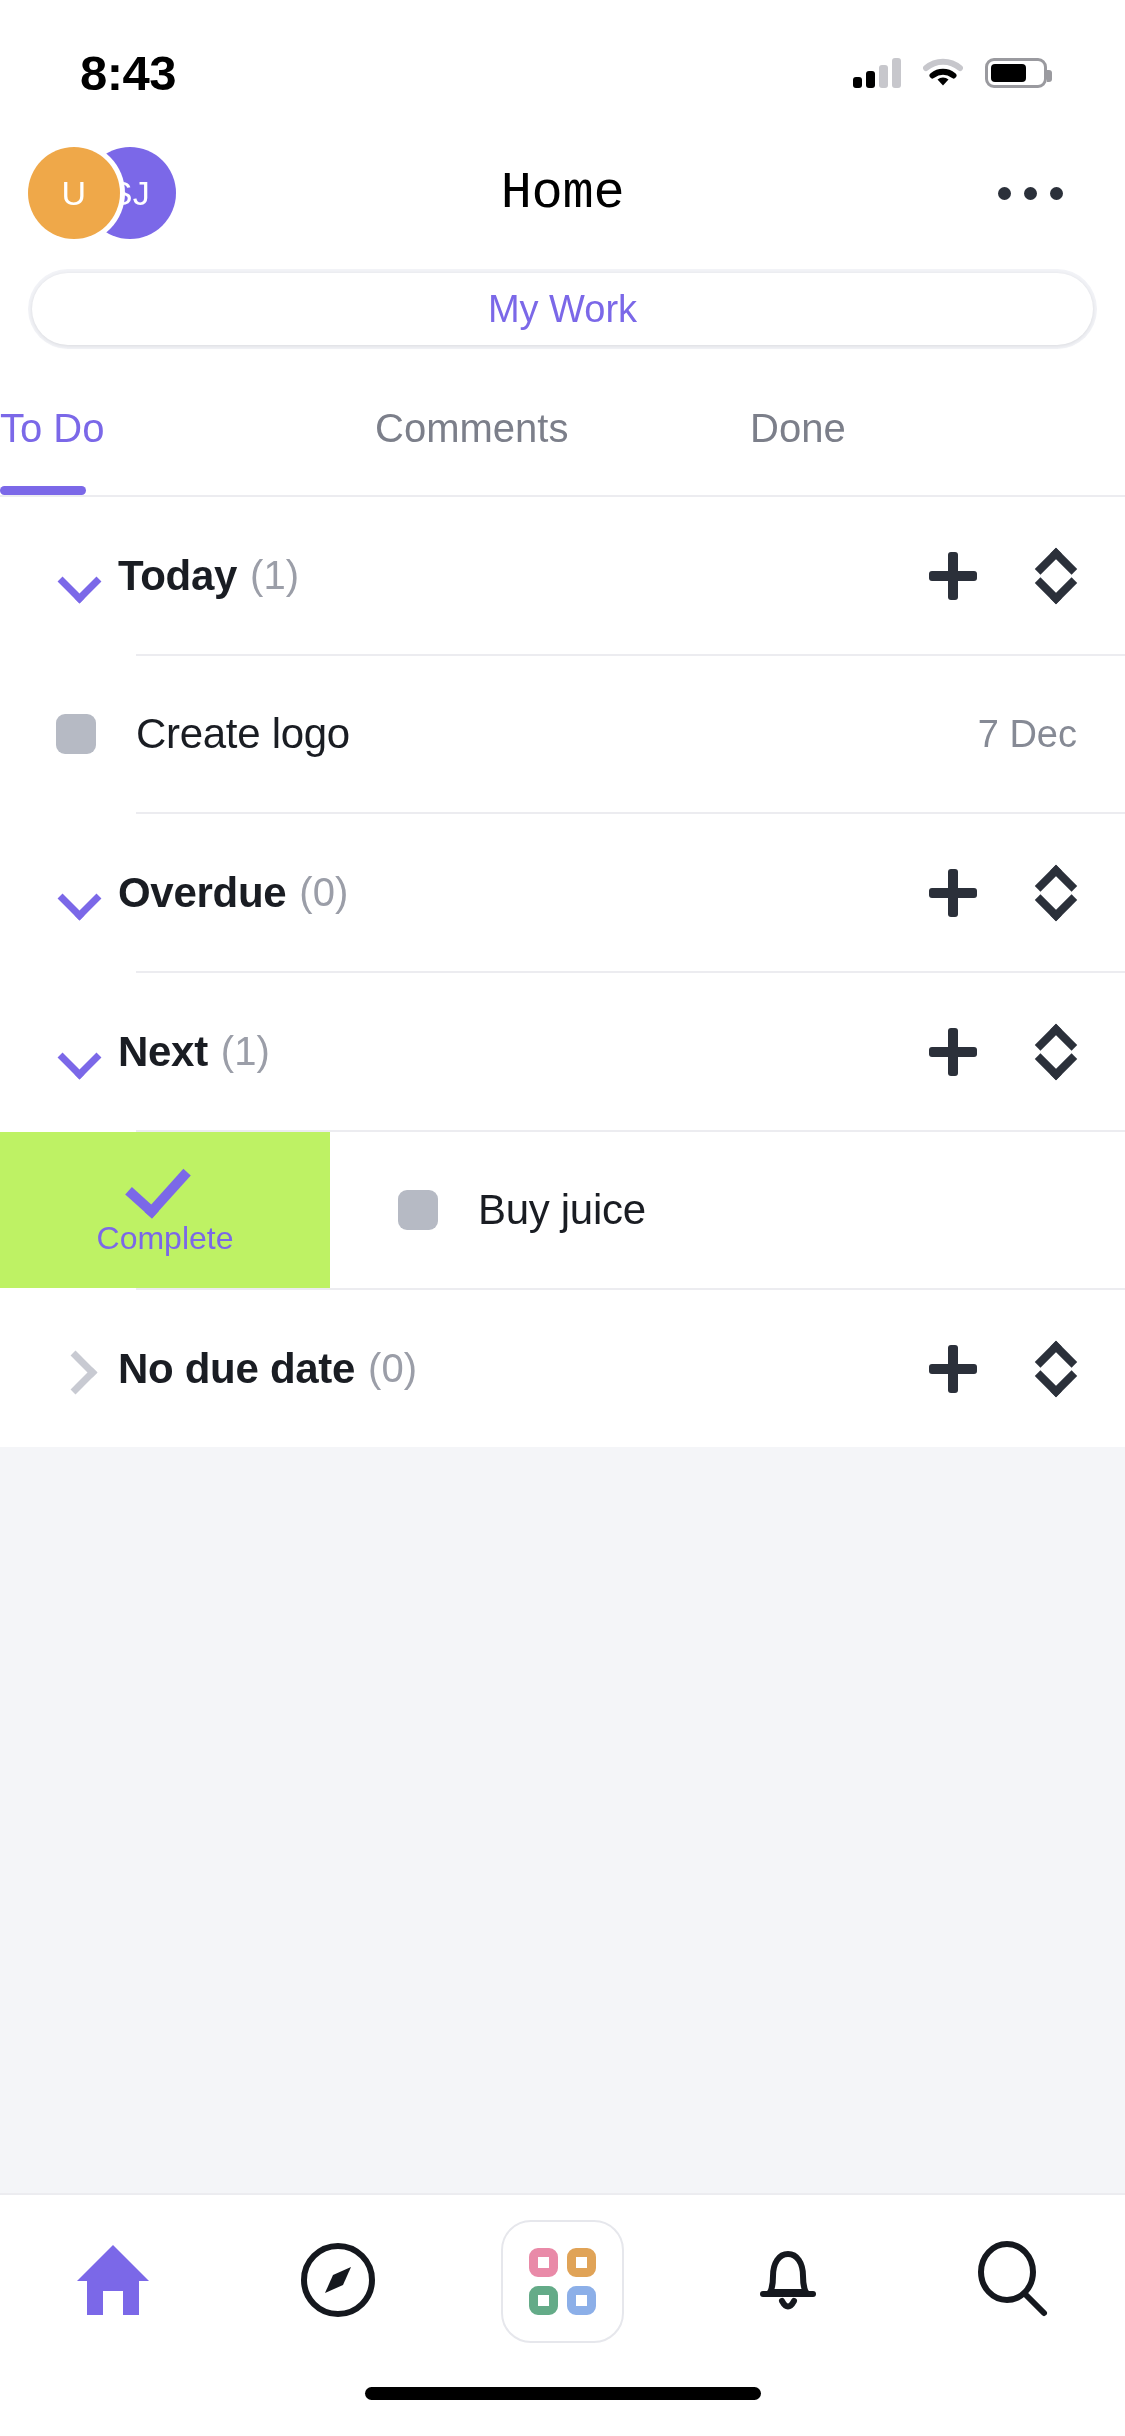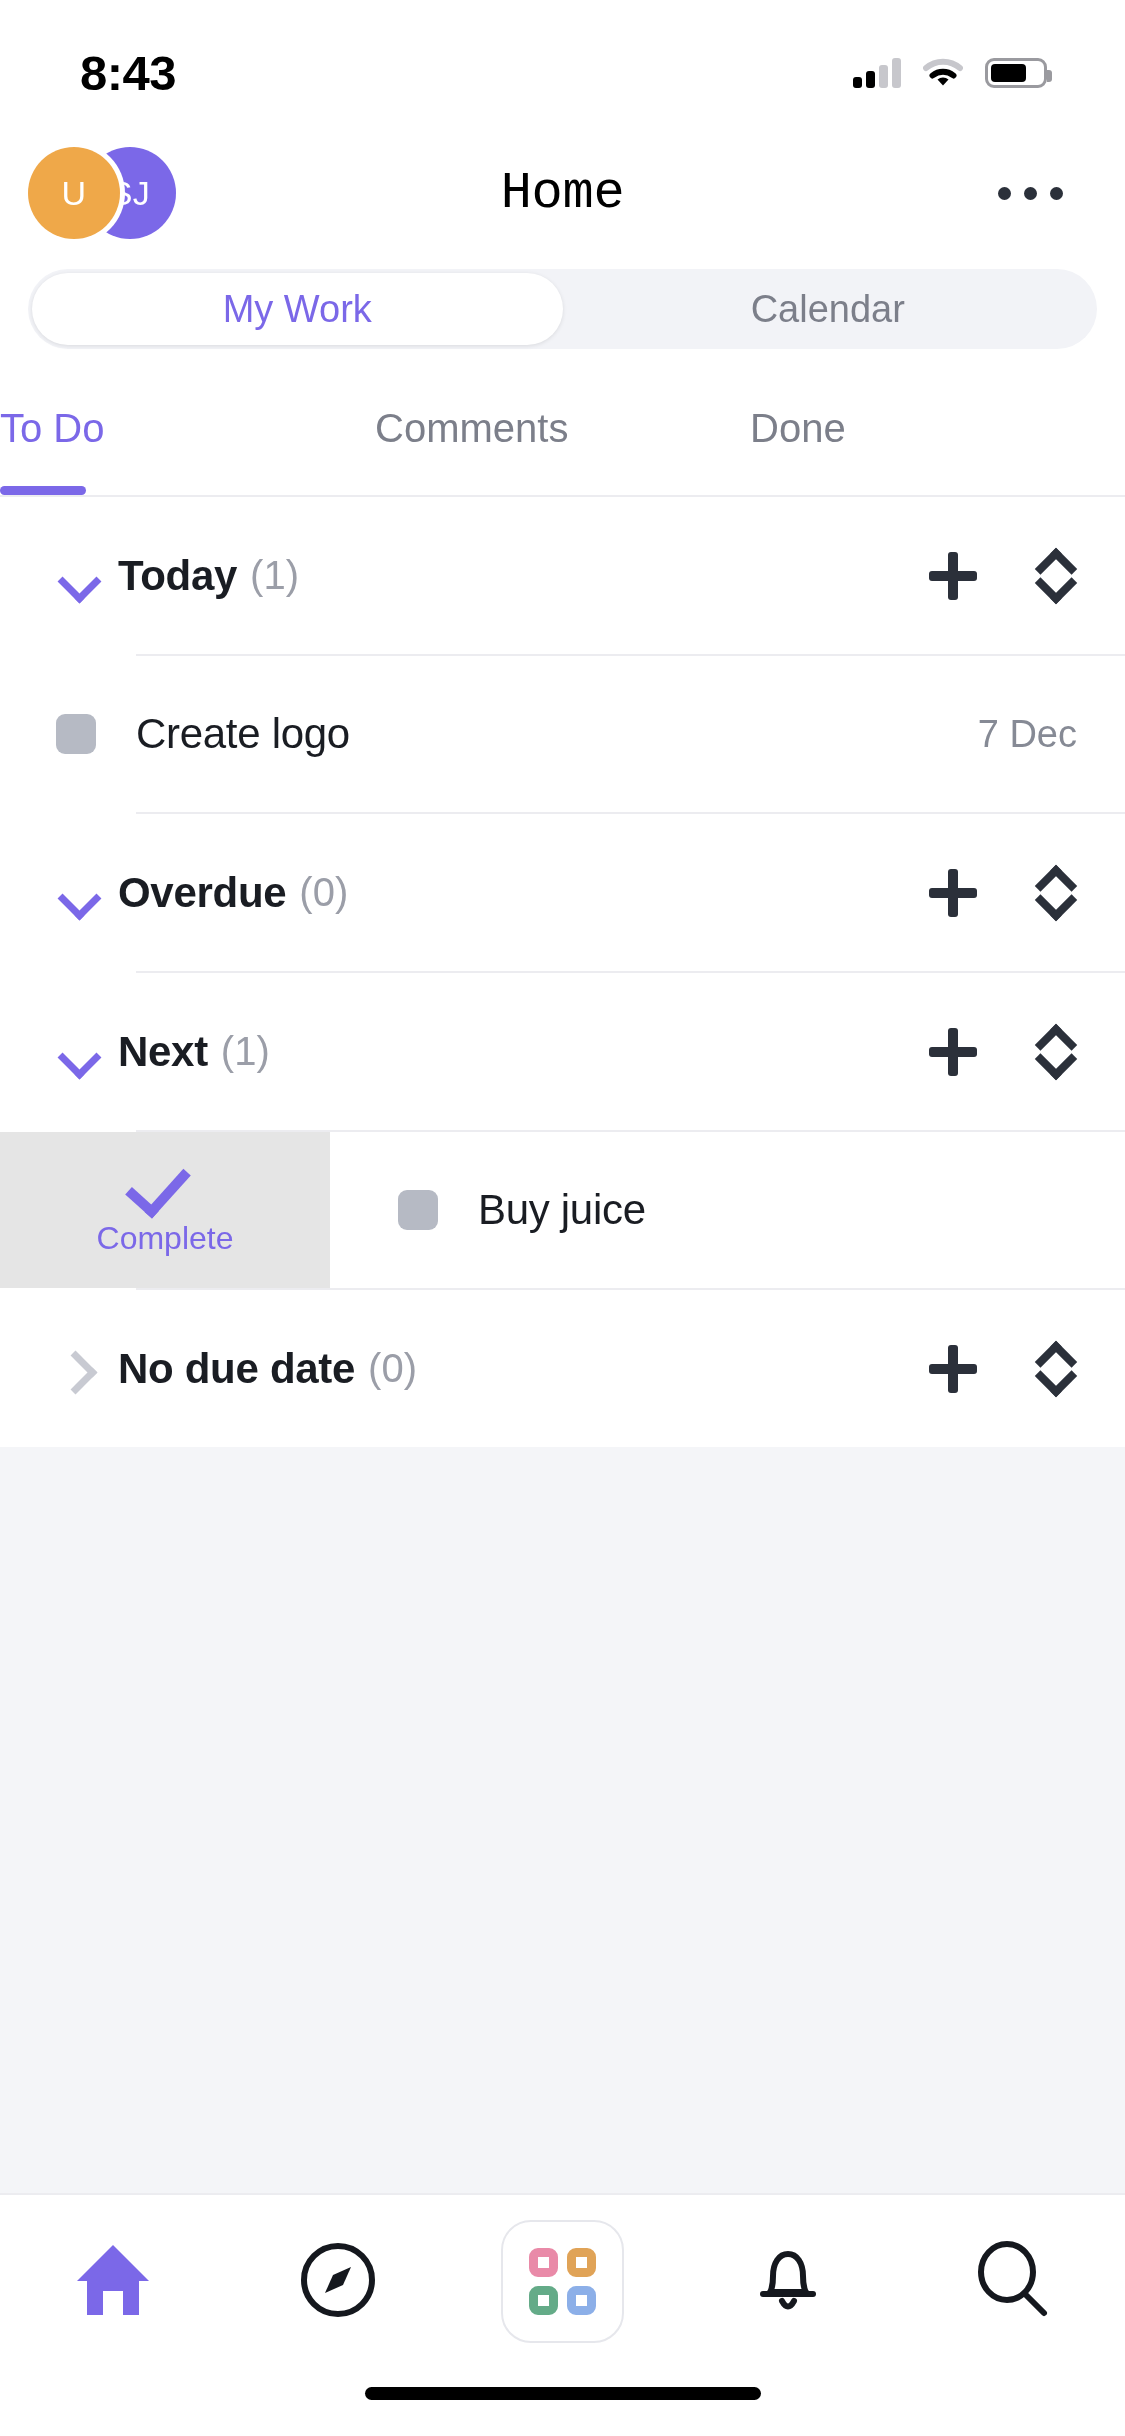--- a/index.html
+++ b/index.html
@@ -223,21 +223,21 @@
   
   .swipe-row {
     height:156px;
     display:flex;
     background:#ffffff;
     position:relative;
   }
   .swipe-action {
     width:330px;
     flex:0 0 330px;
-    background:#e5e5e5;
+    background:#bef264;
     display:flex; flex-direction:column;
     align-items:center; justify-content:center;
     gap:16px;
   }
   .swipe-check {
     width:62px; height:40px;
     position:relative;
   }
   .swipe-check::before {
     content:""; position:absolute;
@@ -336,21 +336,20 @@
     <div class="more-btn">
       <span></span>
         <span></span>
         <span></span>
     </div>
   </div>
 
   <div class="segwrap">
     <div class="segment">
       <div class="seg-item active">My Work</div>
-      <div class="seg-item">Calendar</div>
     </div>
   </div>
 
   <div class="tabs">
     <div class="tab active">
       <span>To Do</span>
       <div class="underline"></div>
     </div>
     <div class="tab">
       <span>Comments</span>

